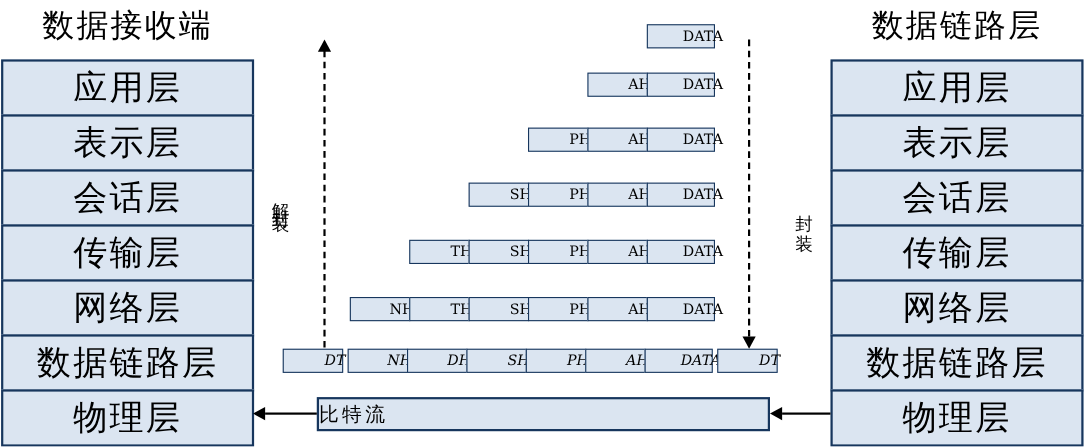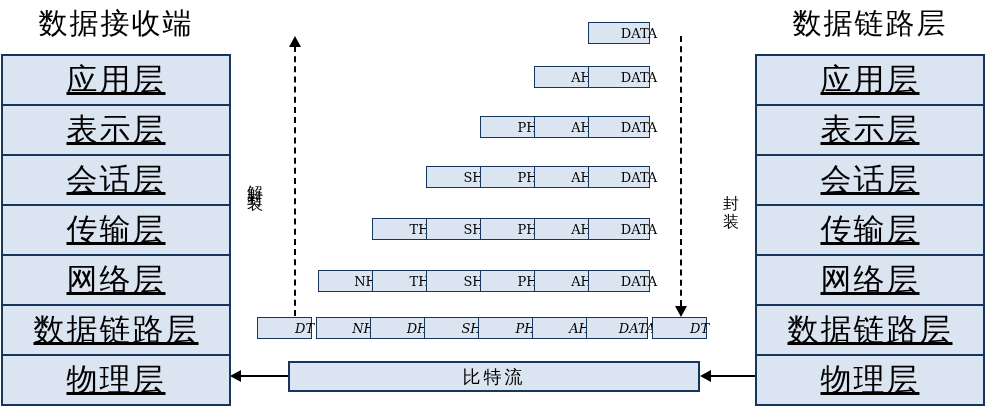--- a/index.html
+++ b/index.html
@@ -14,21 +14,21 @@
     font-family:"DejaVu Serif","Liberation Serif",serif;color:#000;
   }
   .canvas{position:absolute;left:0;top:0;width:986px;height:406px;background:#fff;}
 
   
   .panel-title{position:absolute;top:4px;width:230px;text-align:center;font-size:29px;letter-spacing:2px;}
   .left-title{left:1px;}
   .right-title{left:755px;}
 
   
-  .stack{position:absolute;top:54px;width:253px;text-decoration:underline;}
+  .stack{position:absolute;top:54px;width:253px;}
   .stack.left{left:1px;}
   .stack.right{left:755px;}
   .layer{
     width:230px;height:52px;margin-top:-2px;
     border:2px solid var(--box-border);background:var(--box-fill);
     display:flex;align-items:center;justify-content:center;
     font-size:31px;letter-spacing:2px;
   }
   .layer:first-child{margin-top:0;}
 
@@ -41,21 +41,21 @@
     display:flex;align-items:center;justify-content:center;
     font-size:13px;font-family:"DejaVu Serif","Liberation Serif",serif;padding-left:40px;
   }
   .stair-cell:first-child{margin-left:0;}
   .stair-cell.data-cell{width:62px;}
 
   
   .bitstream{
     position:absolute;left:288px;top:361px;width:412px;height:31px;
     border:2px solid var(--box-border);background:var(--box-fill);
-    display:flex;align-items:center;justify-content:center;
+    display:flex;align-items:center;
     font-size:18px;letter-spacing:3px;
   }
 
   
   .h-line{position:absolute;height:2px;background:var(--arrow);}
   .head-left{
     position:absolute;width:0;height:0;
     border-top:6px solid transparent;border-bottom:6px solid transparent;
     border-right:11px solid var(--arrow);
   }

